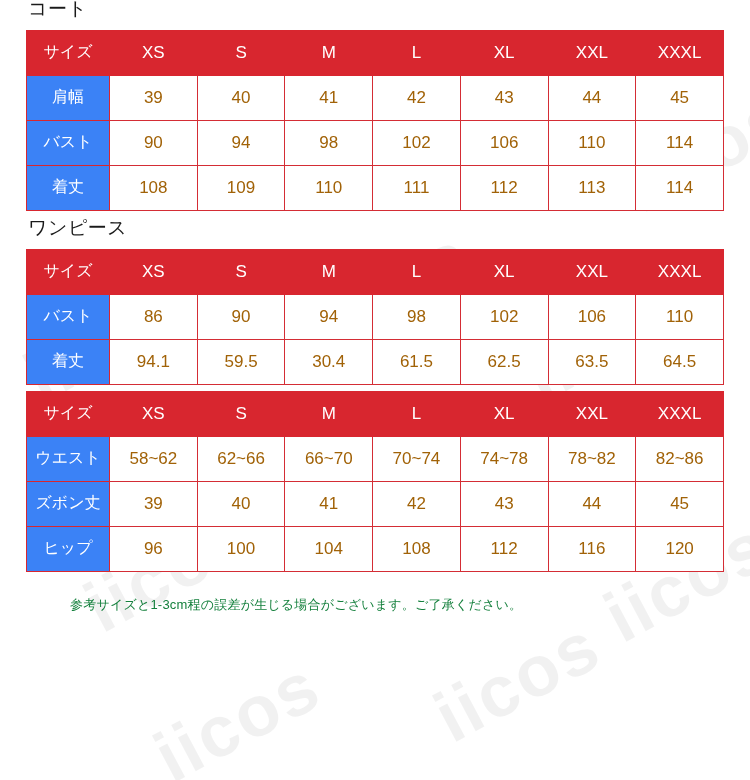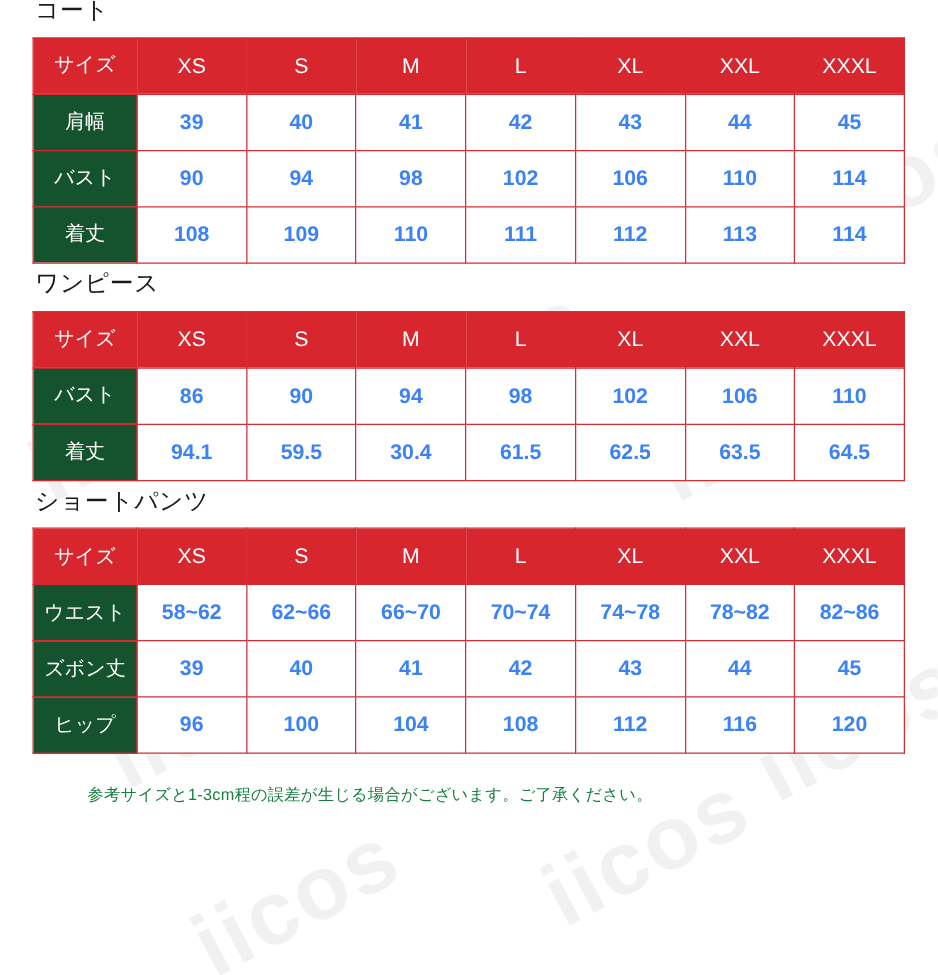--- a/index.html
+++ b/index.html
@@ -74,29 +74,28 @@
     background: #d8262f;
     color: #ffffff;
     font-size: 17px;
     border-color: #d8262f;
   }
   table.size-table thead th.corner {
     font-size: 16px;
   }
   
   table.size-table tbody th {
-    background: #14532d;
+    background: #3b82f6;
     color: #ffffff;
     font-size: 16px;
     border-color: #d8262f;
   }
   table.size-table tbody td {
-    color: #3b82f6;
+    color: #a16207;
     background: transparent;
-    font-weight: bold;
   }
   table.size-table col.label-col { width: 83px; }
 
   .note {
     margin-top: 22px;
     font-size: 13px;
     color: #15803d;
     line-height: 1.75;
     letter-spacing: 0.2px;
     padding-left: 2px;
@@ -222,21 +221,20 @@
               <td>30.4</td>
               <td>61.5</td>
               <td>62.5</td>
               <td>63.5</td>
               <td>64.5</td>
             </tr>
           </tbody>
         </table>
       </div>
       <div class="section">
-        <div class="section-title">ショートパンツ</div>
         <table class="size-table">
           <colgroup>
             <col class="label-col">
             <col>
             <col>
             <col>
             <col>
             <col>
             <col>
             <col>

